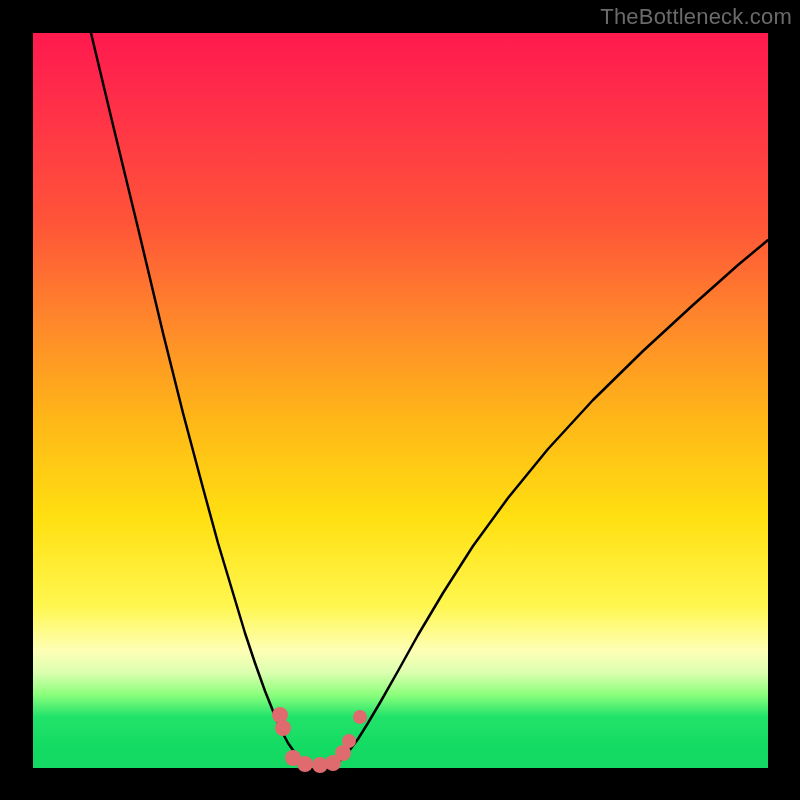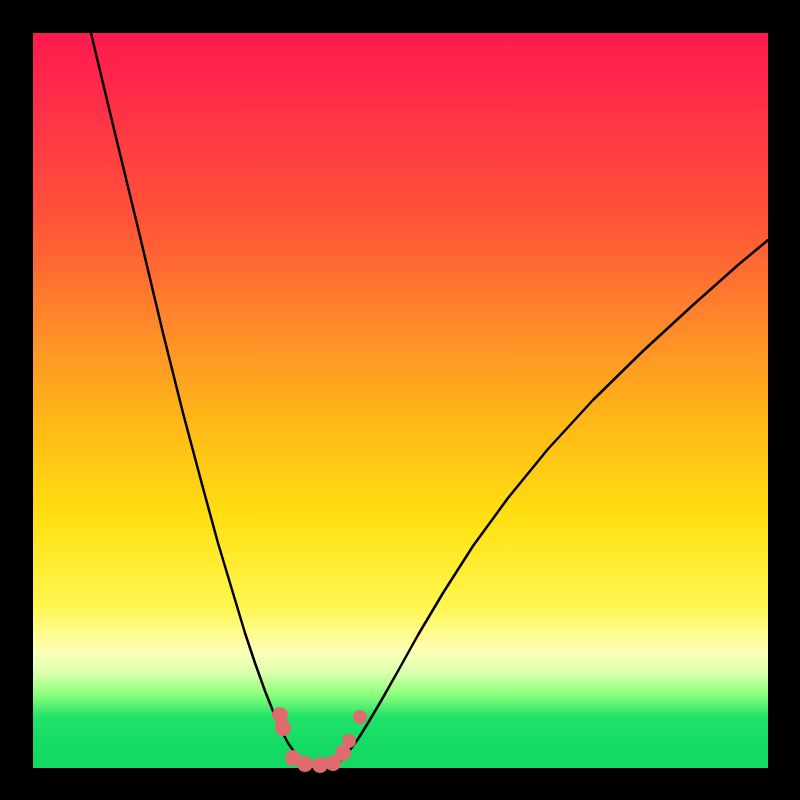--- a/index.html
+++ b/index.html
@@ -58,20 +58,21 @@
     top: 0;
     width: 735px;
     height: 735px;
     overflow: visible;
   }
 </style>
 </head>
 <body>
 
 <div class="frame">
+  <div class="watermark">TheBottleneck.com</div>
 
   <div class="plot-area">
     <svg class="curve" viewBox="0 0 735 735">
       <g id="curve-group">
           <path d="M 58 0 L 80 92 L 105 195 L 130 300 L 150 380 L 170 455 L 185 510 L 200 560 L 212 600 L 222 630 L 232 658 L 240 678 L 248 697 L 255 710 L 262 720 L 268 727 L 275 732" fill="none" stroke="#000000" stroke-width="2.5" stroke-linecap="round" stroke-linejoin="round"></path>
           <path d="M 300 732 L 308 727 L 316 718 L 325 706 L 335 690 L 348 668 L 365 638 L 385 602 L 410 560 L 440 513 L 475 465 L 515 416 L 560 367 L 610 318 L 660 272 L 705 232 L 735 207" fill="none" stroke="#000000" stroke-width="2.5" stroke-linecap="round" stroke-linejoin="round"></path>
         </g>
       <g id="marker-group">
           <circle cx="247" cy="682" r="8" fill="#e06b6e"></circle>
           <circle cx="250" cy="695" r="8" fill="#e06b6e"></circle>

